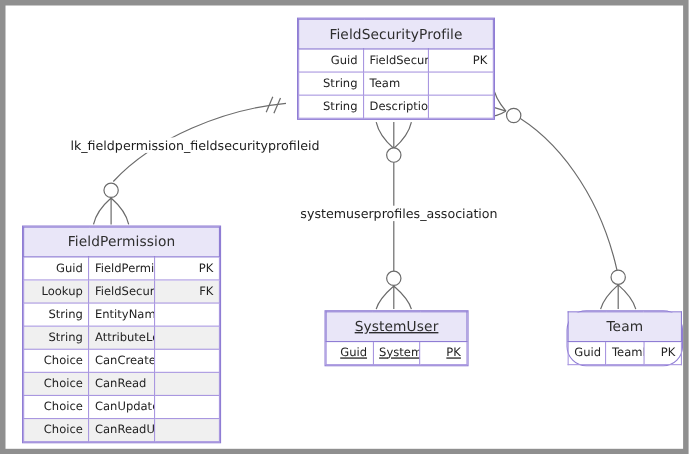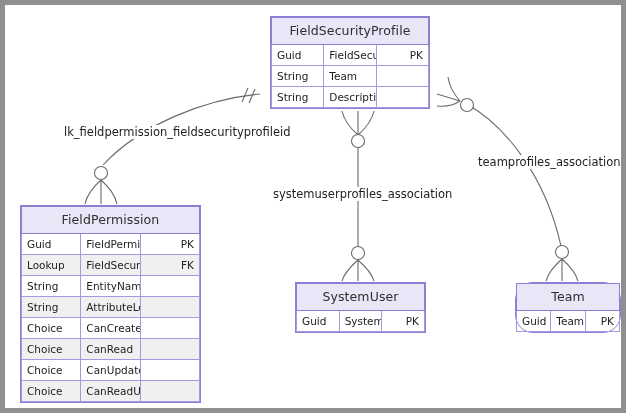--- a/index.html
+++ b/index.html
@@ -56,27 +56,27 @@
     font-size: 10.5px;
     color: #222222;
     padding: 3px 5px 4px 5px;
     height: 13px;
     white-space: nowrap;
     overflow: hidden;
   }
   .entity tr.shaded td.cell {
     background: #f0f0f0;
   }
-  .col-type { width: 48px; }
+  .col-type { width: 48px; text-align: right; }
   .col-key  { width: 30px; text-align: right; }
 
   
-  #ent-fieldsecurityprofile { left: 265px; top: 11px;  width: 160px; }
+  #ent-fieldsecurityprofile { left: 265px; top: 11px;  width: 180px; }
   #ent-fieldpermission      { left: 15px;  top: 200px; width: 181px; }
-  #ent-systemuser           { left: 290px; top: 277px; width: 131px; }
+  #ent-systemuser           { left: 290px; top: 277px; width: 131px; text-decoration: underline; }
   #ent-team                 { left: 510px; top: 277px; width: 106px; border-radius: 18px; }
 
   #ent-fieldsecurityprofile .col-type { width: 45px; }
   #ent-fieldsecurityprofile .col-key  { width: 32px; }
   #ent-fieldpermission .col-type { width: 50px; }
   #ent-fieldpermission .col-key  { width: 31px; }
   #ent-systemuser .col-type { width: 38px; }
   #ent-systemuser .col-key  { width: 31px; }
   #ent-team .col-type { width: 36px; }
   #ent-team .col-key  { width: 28px; }
@@ -228,15 +228,14 @@
         <td class="cell col-type">Guid</td>
         <td class="cell col-attr">TeamID</td>
         <td class="cell col-key">PK</td>
       </tr>
     </tbody>
       </table>
   </div>
 
   <div class="edge-label" id="label-sys">systemuserprofiles_association</div>
   <div class="edge-label" id="label-lk">lk_fieldpermission_fieldsecurityprofileid</div>
-  <div class="edge-label" id="label-team">teamprofiles_association</div>
 
 </div>
 
 </body></html>

